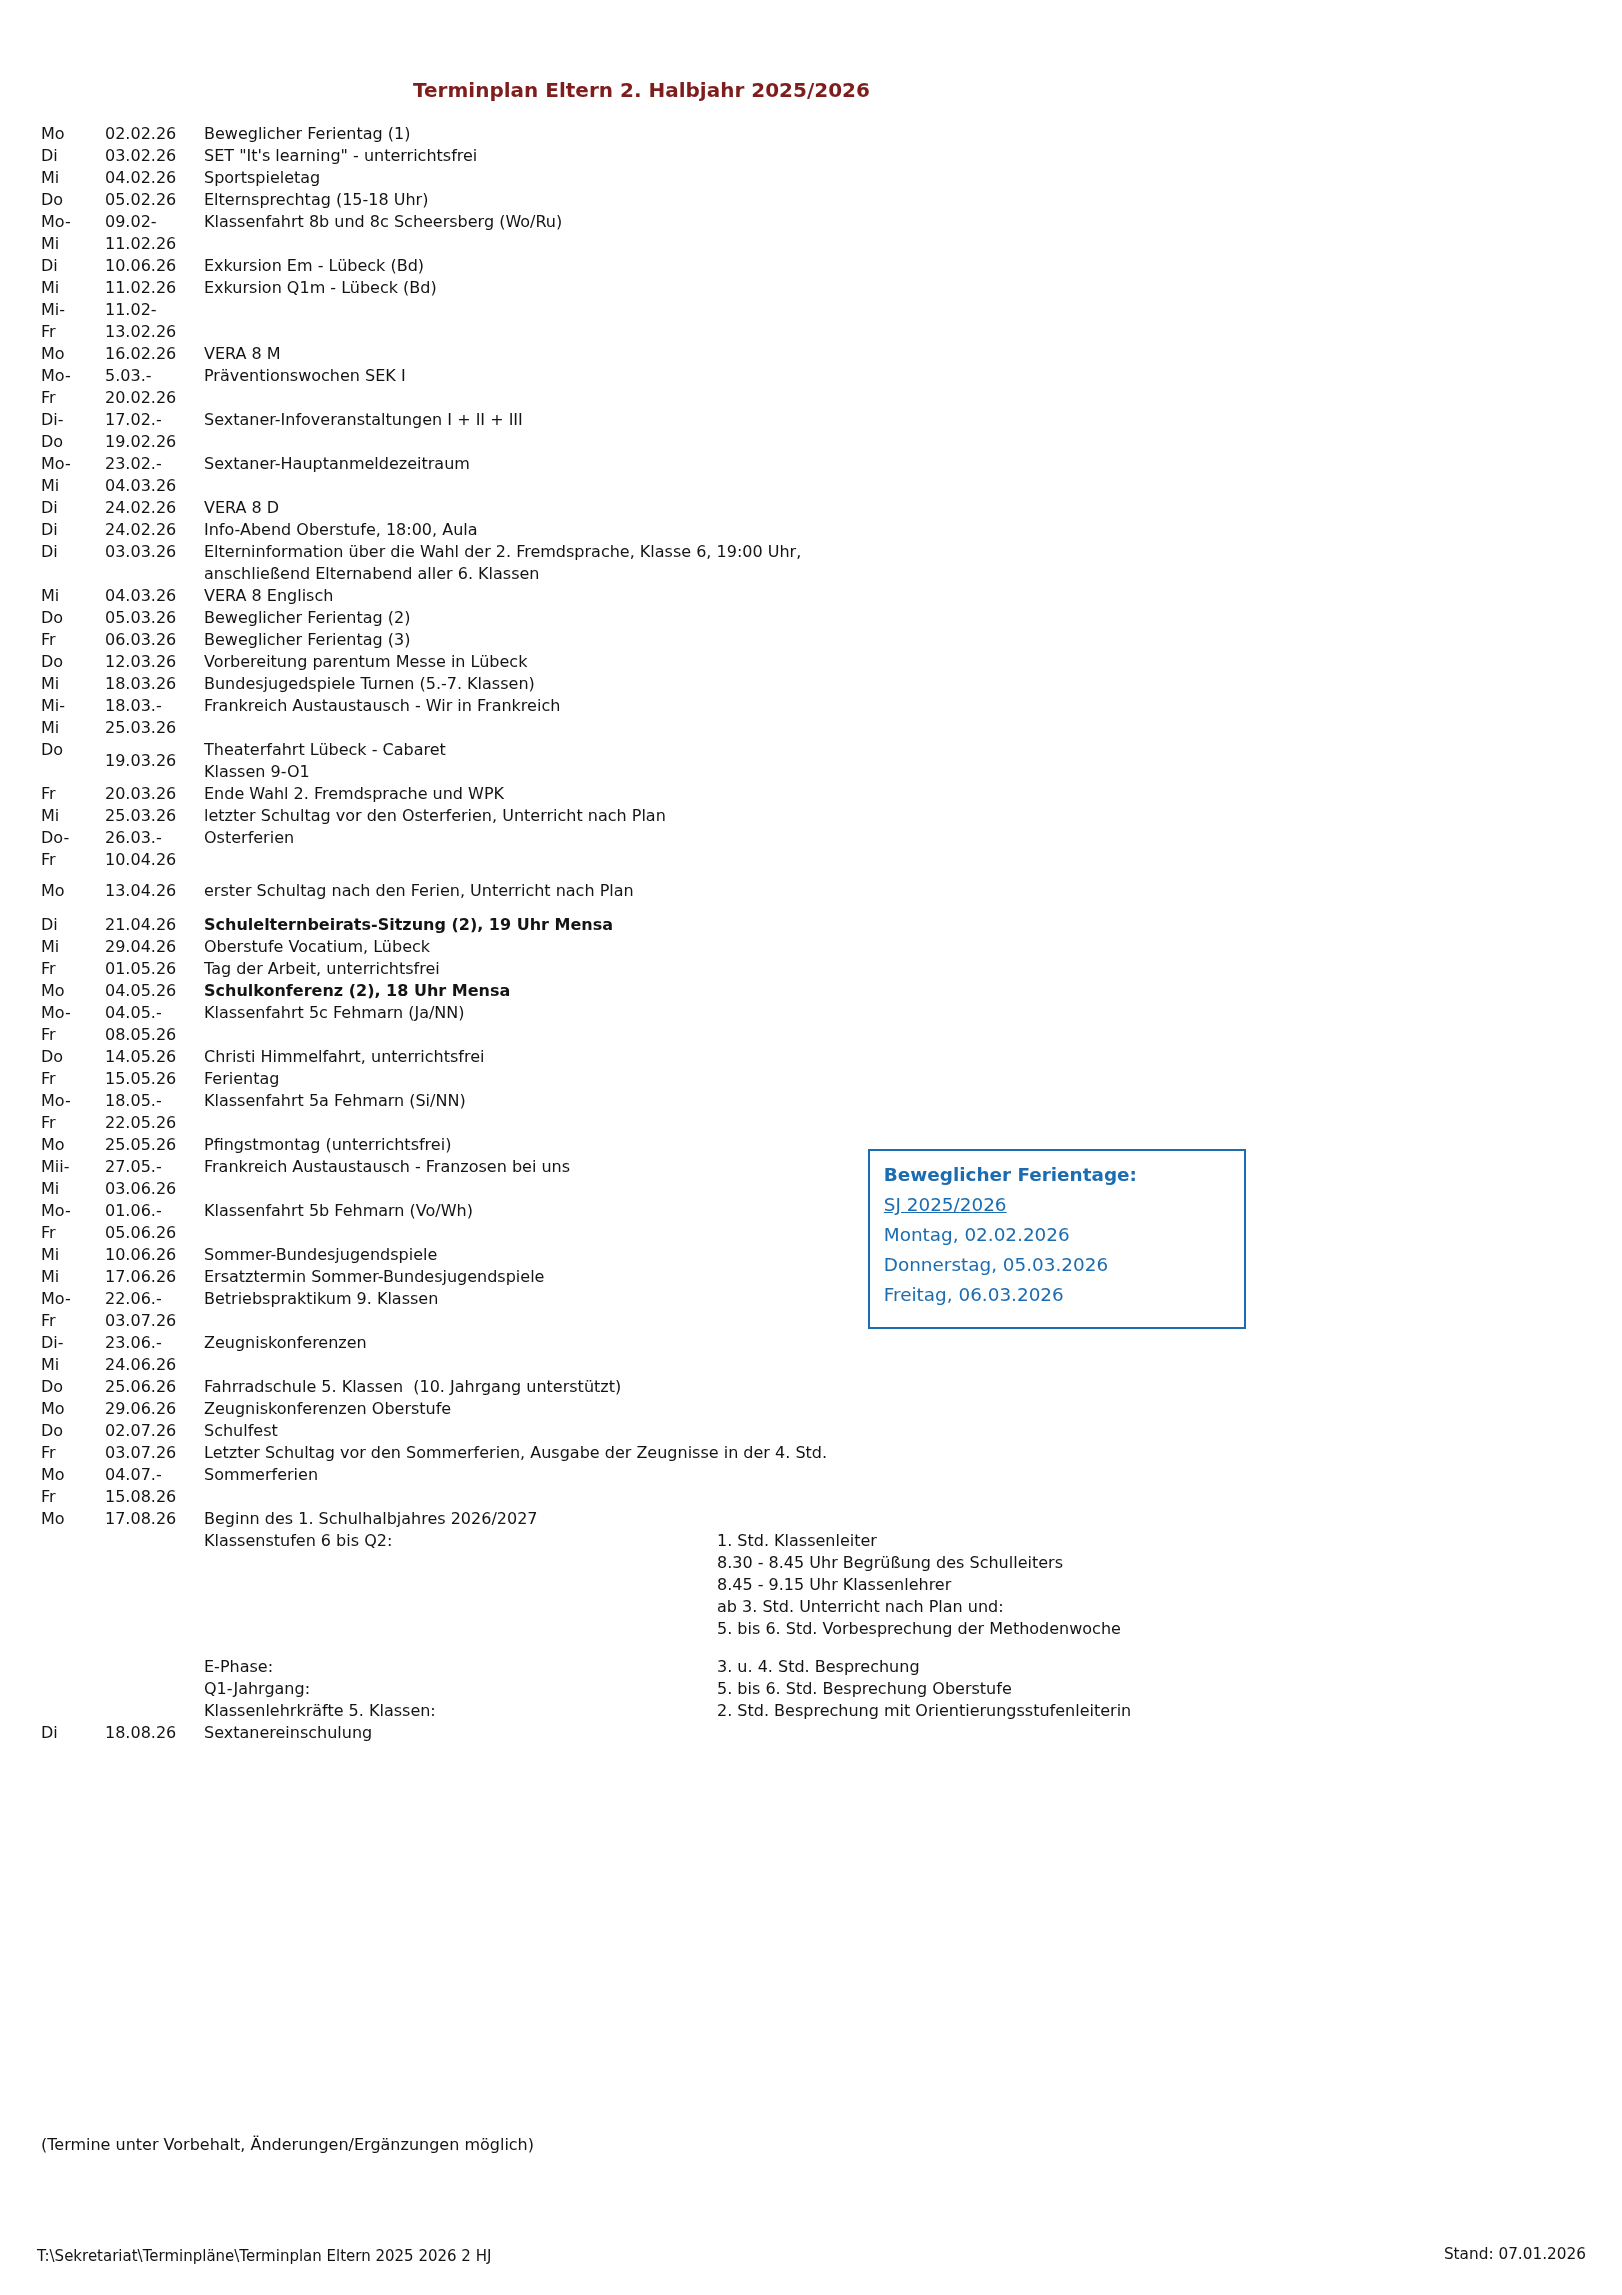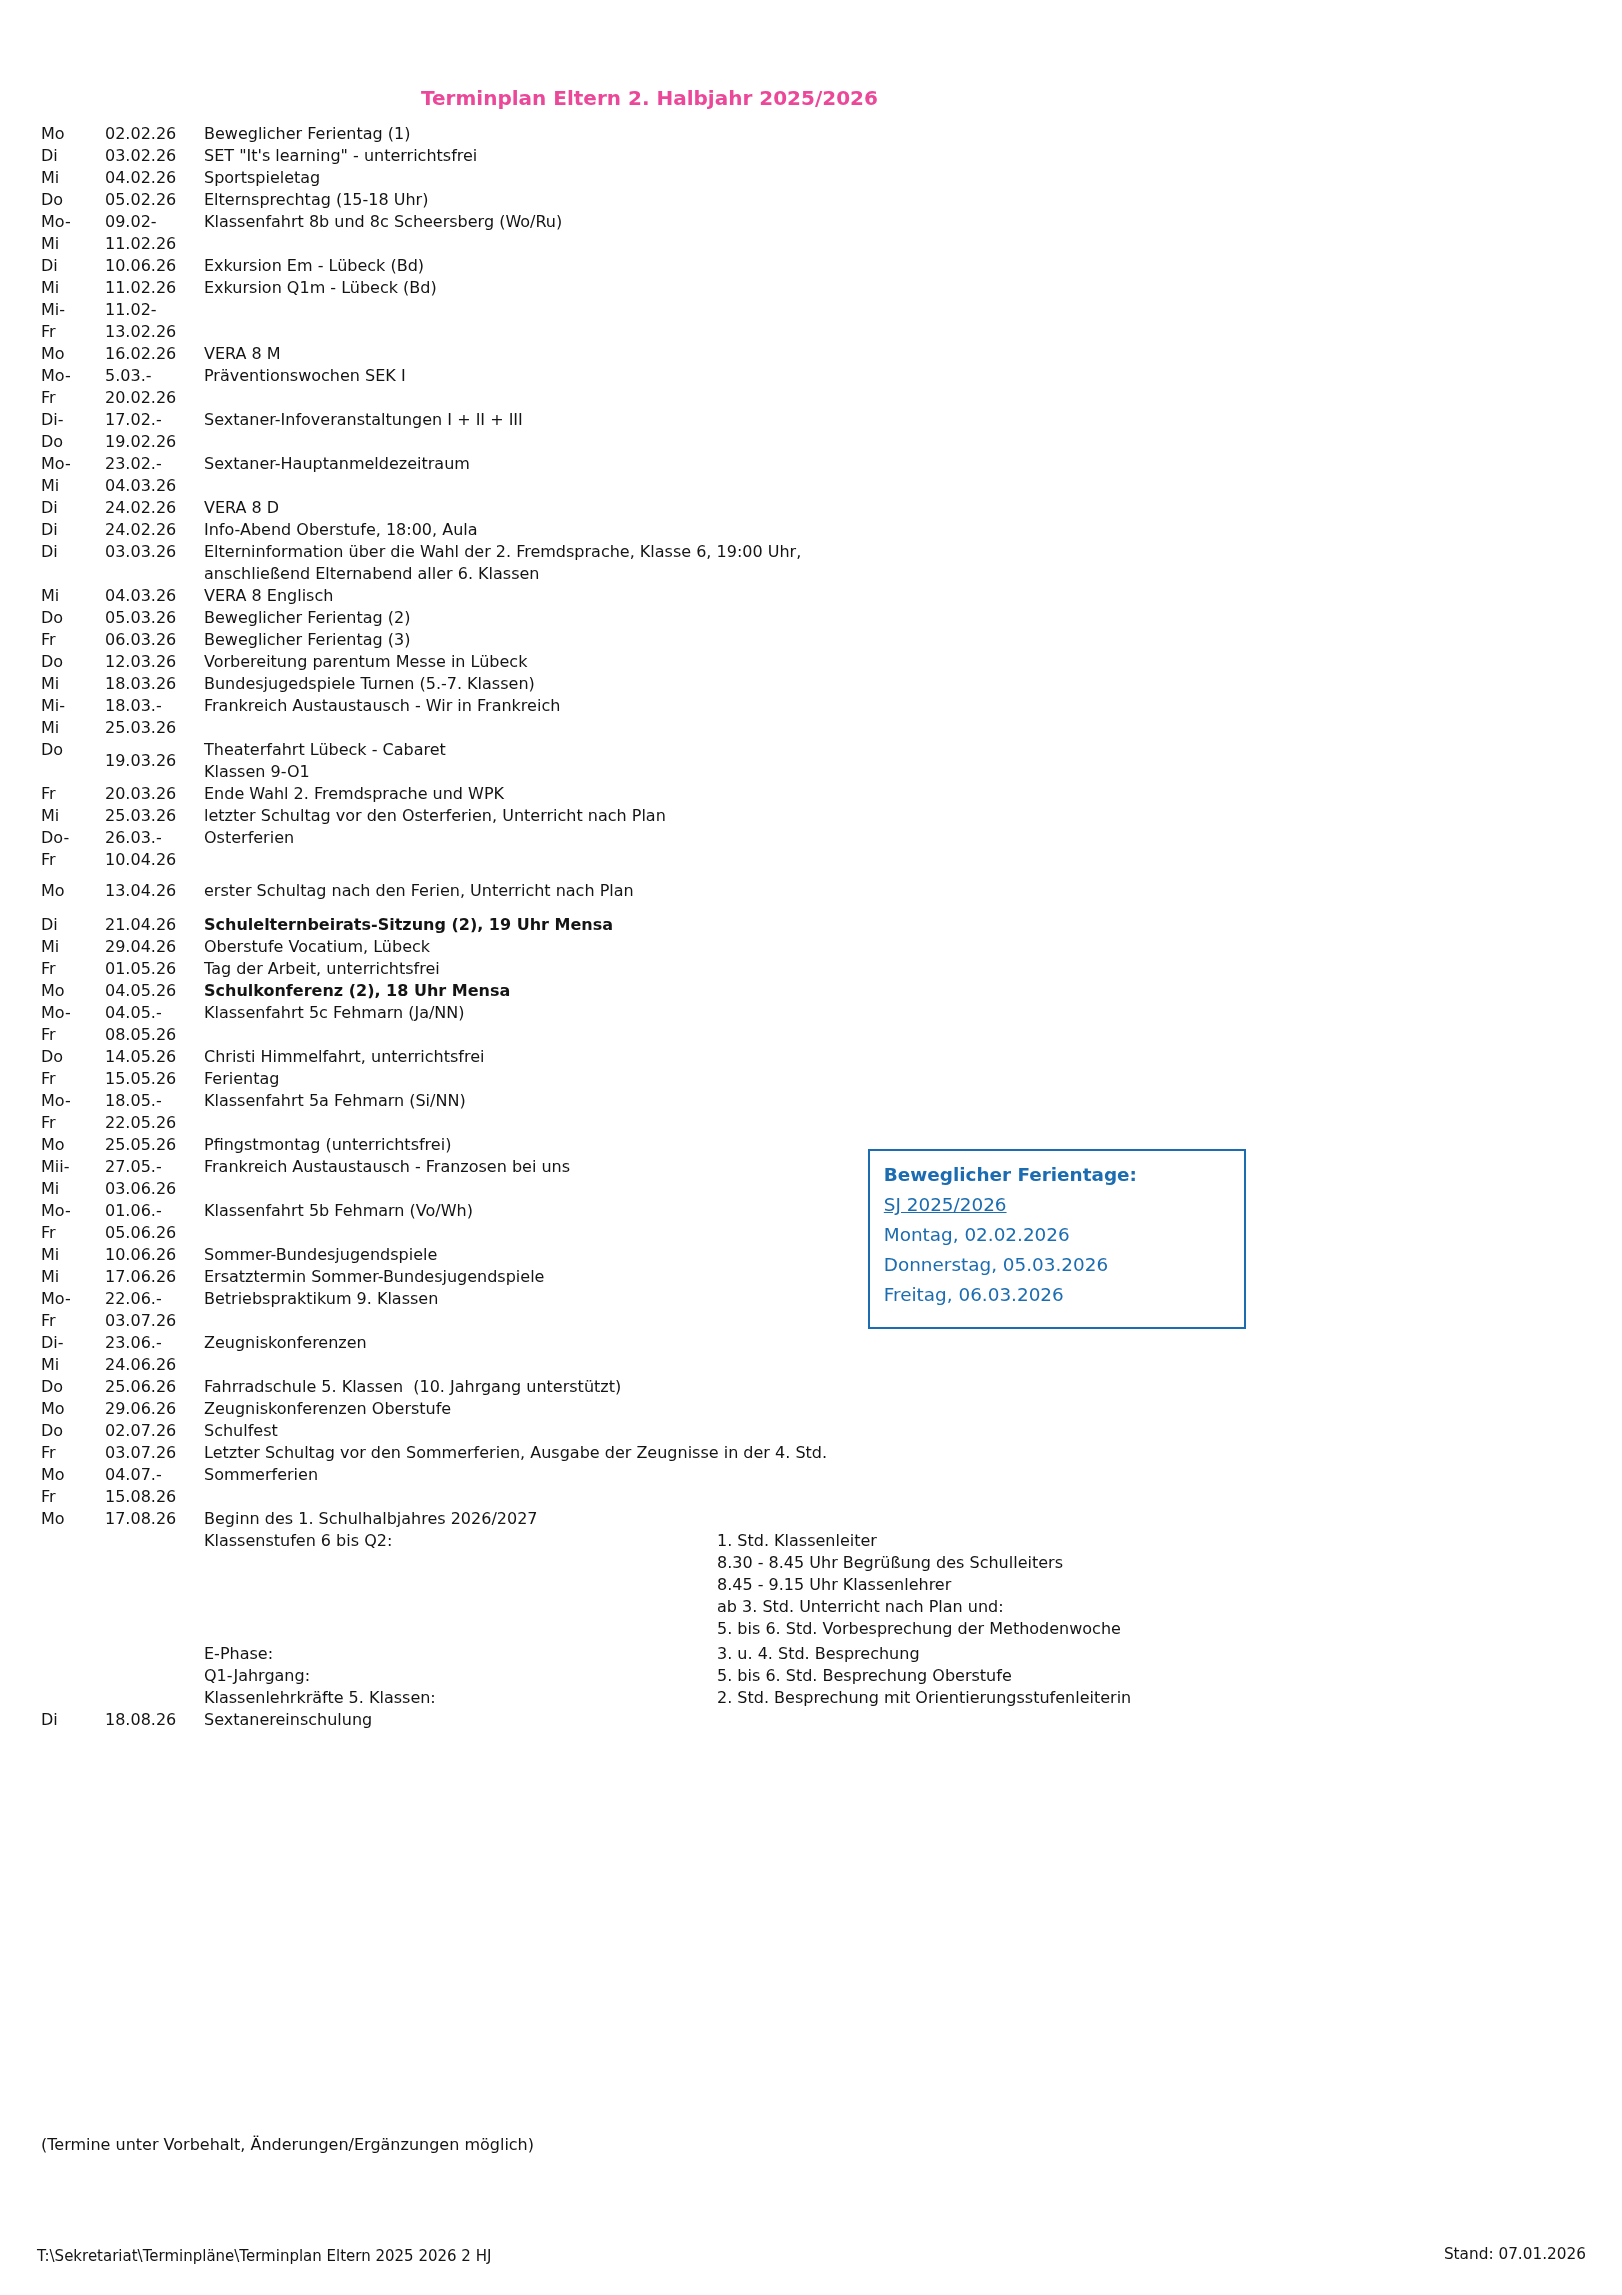--- a/index.html
+++ b/index.html
@@ -9,25 +9,25 @@
     height:2295px;
     background:#ffffff;
     font-family:"DejaVu Sans","Liberation Sans",sans-serif;
     color:#141414;
     overflow:hidden;
   }
   .title{
     position:absolute;
     left:0; top:74px;
     width:1275px;
-    margin:12px;
+    margin:4px;
     text-align:center;
     font-size:20px;
     font-weight:bold;
-    color:#ec4899;
+    color:#7f1d1d;
   }
   .schedule{
     position:absolute;
     left:41px;
     top:123px;
   }
   .row{display:flex;align-items:stretch;}
   .cell{flex:none;}
   .cell div{line-height:22px;font-size:16px;white-space:pre;}
   .day{width:64px;}
@@ -670,21 +670,21 @@
           <div>Klassenstufen 6 bis Q2:</div>
         </div>
     <div class="cell detail">
           <div>1. Std. Klassenleiter</div>
           <div>8.30 - 8.45 Uhr Begrüßung des Schulleiters</div>
           <div>8.45 - 9.15 Uhr Klassenlehrer</div>
           <div>ab 3. Std. Unterricht nach Plan und:</div>
           <div>5. bis 6. Std. Vorbesprechung der Methodenwoche</div>
         </div>
   </div>
-      <div class="row" style="margin-top: 3px; align-items: flex-end;">
+      <div class="row" style="margin-top: 16px; align-items: flex-end;">
     <div class="cell day"></div>
     <div class="cell date"></div>
     <div class="cell event">
           <div>E-Phase:</div>
         </div>
     <div class="cell detail">
           <div>3. u. 4. Std. Besprechung</div>
         </div>
   </div>
       <div class="row">

